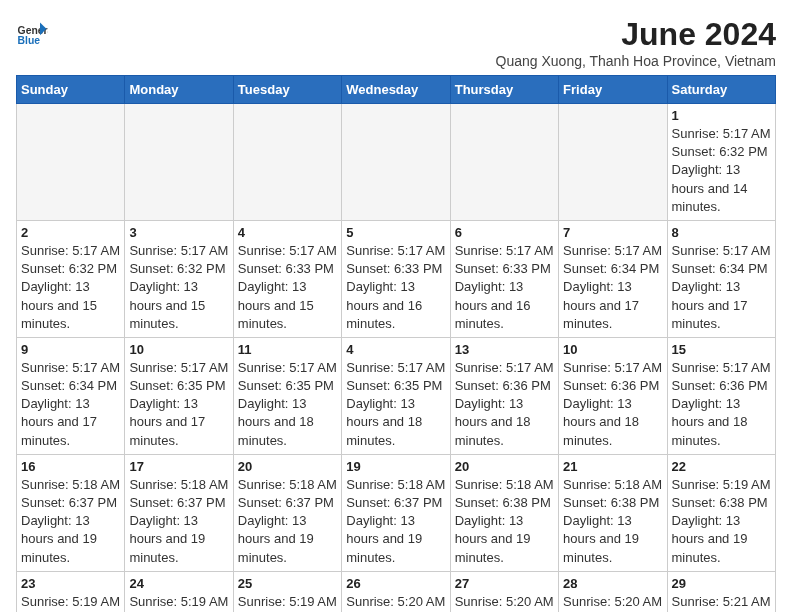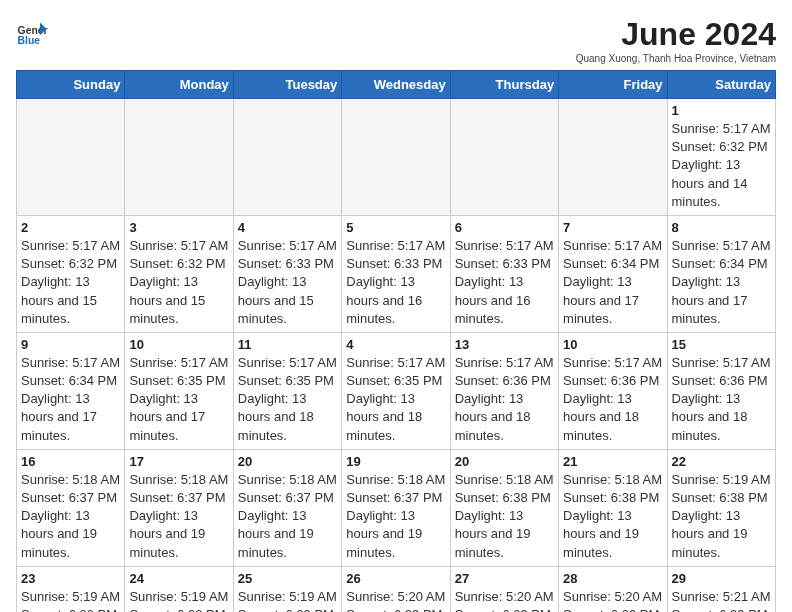--- a/index.html
+++ b/index.html
@@ -27,33 +27,33 @@
     }
     .title-block {
       text-align: right;
     }
     .month-title {
       font-size: 32px;
       font-weight: bold;
       color: #222;
     }
     .subtitle {
-      font-size: 10px;
+      font-size: 14px;
       color: #444;
     }
     .calendar {
       width: 100%;
       border-collapse: collapse;
       font-size: 11px;
     }
     .calendar th {
       background: #2a6ebd;
       color: #fff;
       padding: 6px 4px;
-      text-align: right;
+      text-align: left;
       font-size: 13px;
       font-weight: bold;
       border: 1px solid #1a5aaa;
     }
     .calendar td {
       border: 1px solid #ccc;
       vertical-align: top;
       padding: 4px;
       width: calc(100% / 7);
       min-height: 70px;

